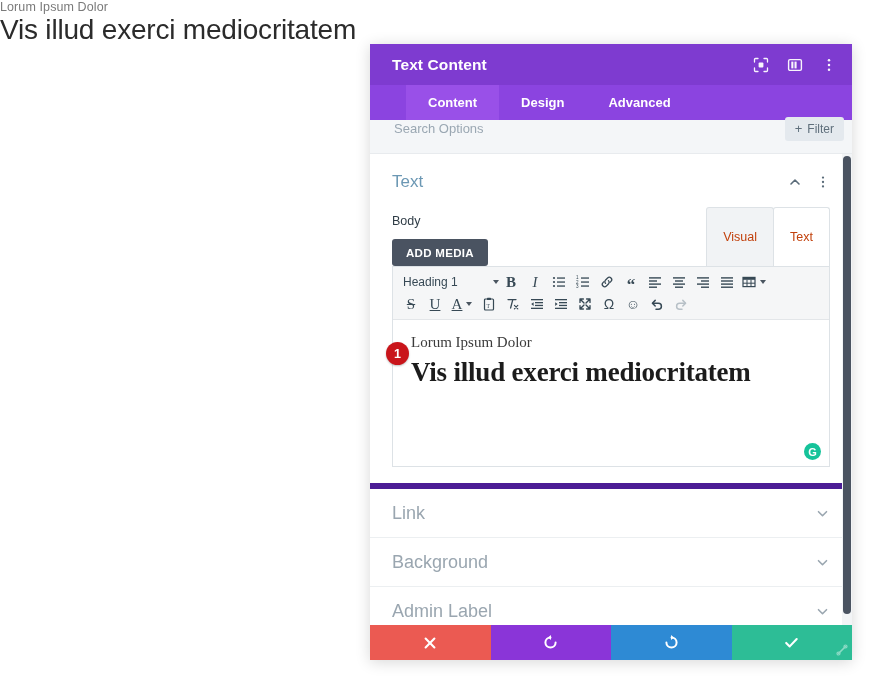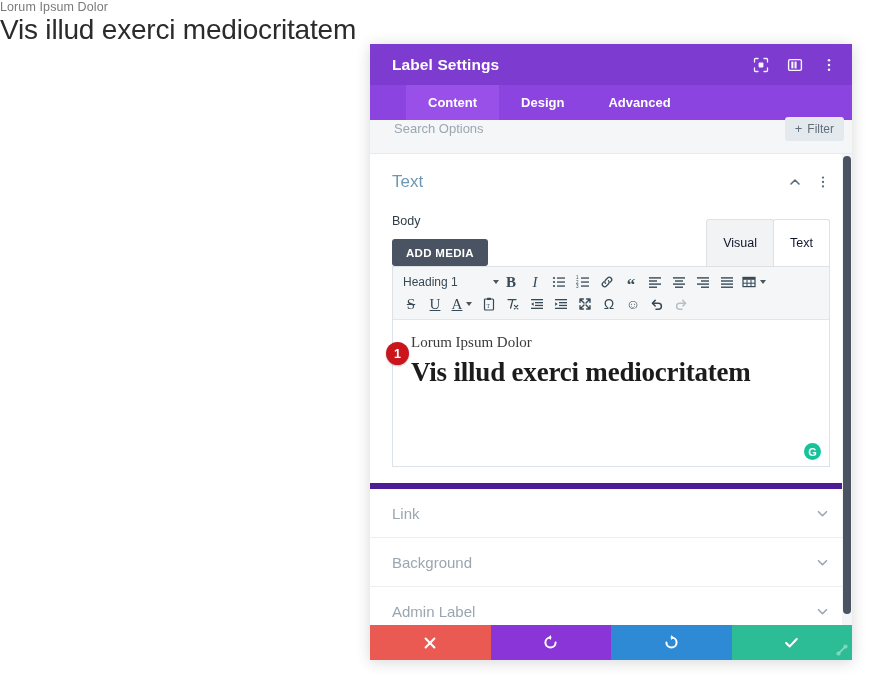--- a/index.html
+++ b/index.html
@@ -204,25 +204,25 @@
   }
   .vt-tabs {
     position: absolute;
     right: 0; bottom: -1px;
     display: flex;
     align-items: flex-end;
   }
   .vt-tab {
     border: 1px solid #dde2e6;
     border-bottom: none;
-    padding: 10px 16px;
+    padding: 16px 16px;
     height: 27px;
     line-height: 27px;
     font-size: 12.5px;
-    color: #0f172a;
+    color: #c2410c;
     background: #f1f3f5;
     cursor: pointer;
     border-radius: 3px 3px 0 0;
     margin-left: -1px;
   }
   .vt-tab.active { background: #ffffff; }
 
   
   .editor {
     border: 1px solid #dde2e6;
@@ -323,21 +323,21 @@
     height: 49px;
     border-bottom: 1px solid #eceff1;
     display: flex;
     align-items: center;
     padding: 0 22px;
     box-sizing: border-box;
     cursor: pointer;
   }
   .acc-label {
     flex: 1;
-    font-size: 15px;
+    font-size: 18px;
     color: #9aa6b0;
     font-weight: 400;
   }
   .chev {
     color: #9aa6b0;
     display: flex;
     align-items: center;
   }
 
   
@@ -397,21 +397,21 @@
 <body>
 
 <div class="page-bg">
   <div class="page-eyebrow">Lorum Ipsum Dolor</div>
   <div class="page-title">Vis illud exerci mediocritatem</div>
 </div>
 
 <div class="modal">
 
   <div class="modal-header">
-    <div class="modal-title">Label Settings</div>
+    <div class="modal-title">Text Content</div>
     <div class="hdr-icons">
       <div class="hdr-ico">
         <svg width="16" height="16" viewBox="0 0 16 16">
           <path d="M1.5 5V2.5A1 1 0 012.5 1.5H5M11 1.5h2.5a1 1 0 011 1V5M14.5 11v2.5a1 1 0 01-1 1H11M5 14.5H2.5a1 1 0 01-1-1V11" fill="none" stroke="#ffffff" stroke-width="1.3" stroke-linecap="round"></path>
           <rect x="5.6" y="5.6" width="4.8" height="4.8" rx="1" fill="#ffffff"></rect>
         </svg>
       </div>
       <div class="hdr-ico">
         <svg width="16" height="16" viewBox="0 0 16 16">
           <rect x="1.6" y="2.6" width="12.8" height="10.8" rx="1.4" fill="none" stroke="#ffffff" stroke-width="1.4"></rect>

